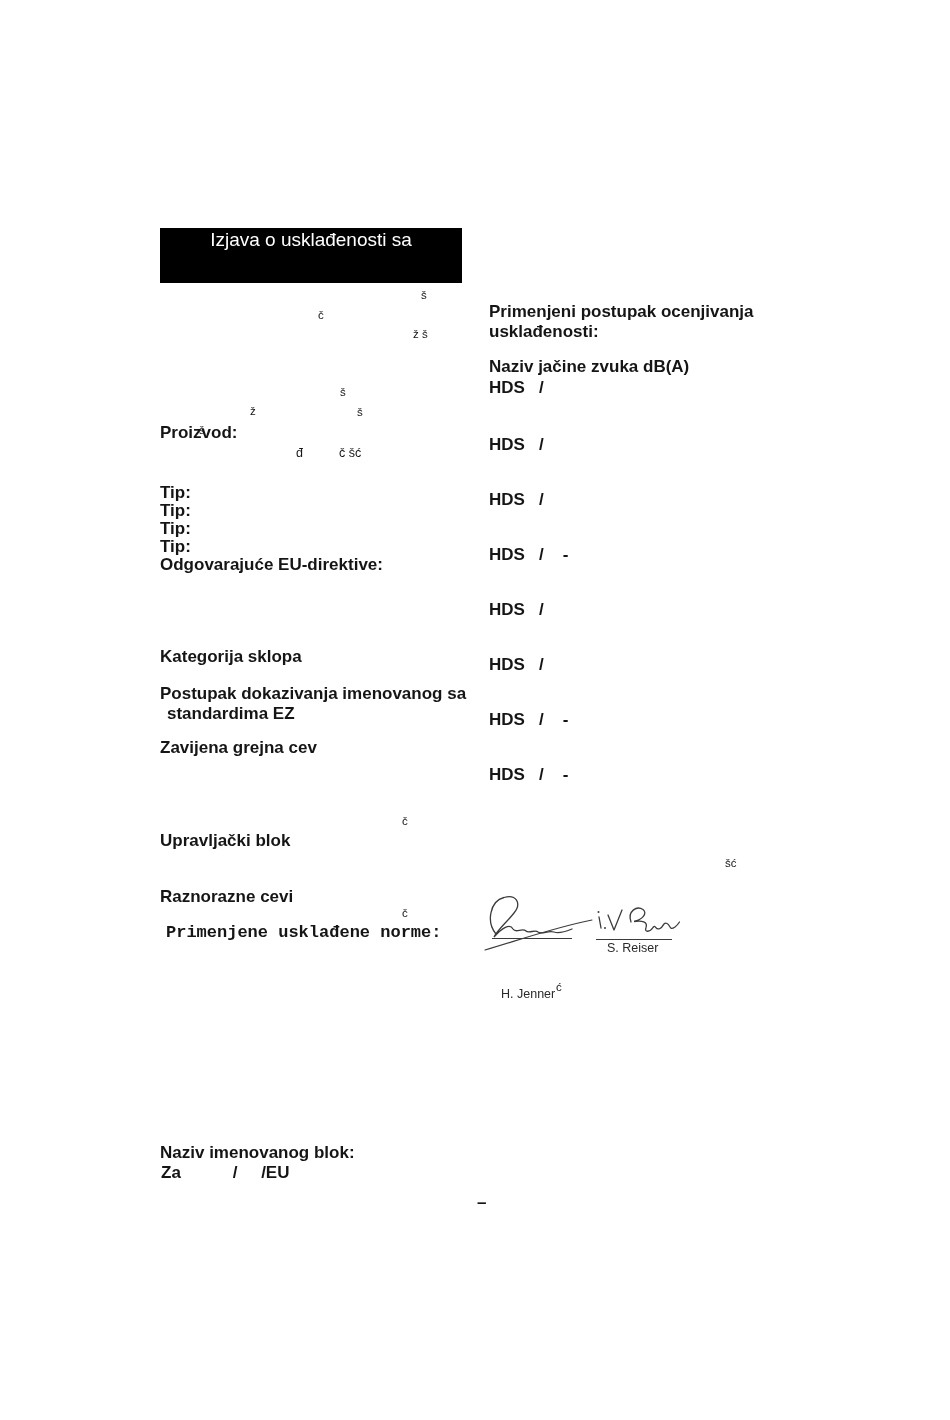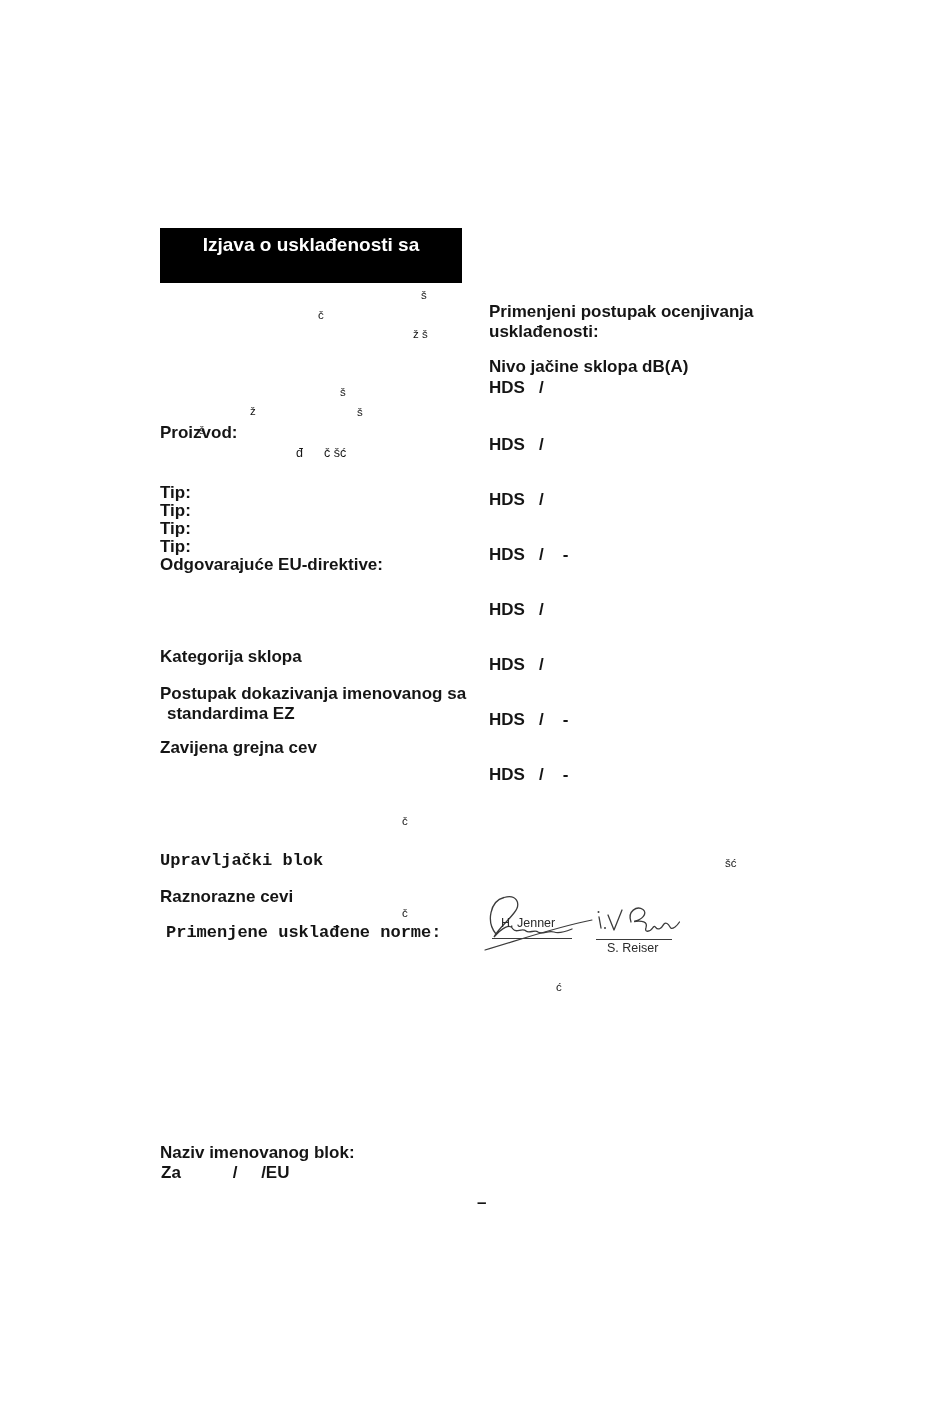--- a/index.html
+++ b/index.html
@@ -9,22 +9,22 @@
     background:#ffffff;
     font-family:"Liberation Sans", sans-serif;
     color:#151515;
     overflow:hidden;
   }
   .abs{position:absolute;}
   .titlebox{
     background:#000000;color:#ffffff;
     width:302px;height:55px;
     text-align:center;
-    font-weight:bold;font-size:19px;line-height:23px;
-    padding-top:5px;box-sizing:border-box;
+    font-weight:normal;font-size:19px;line-height:23px;
+    box-sizing:border-box;
   }
   .lbl{font-weight:bold;font-size:17px;line-height:17px;white-space:pre;}
   .sm{font-size:11.5px;line-height:14px;white-space:pre;}
   .sig-line{border-top:1.3px solid #3a3a3a;height:0;}
   .sig-name{font-size:12.5px;line-height:15px;color:#2a2a2a;}
   svg{display:block;}
 </style>
 </head>
 <body>
 
@@ -35,63 +35,63 @@
   </div>
 
   <span class="abs sm" style="left:421px;top:288px;">š</span>
   <span class="abs sm" style="left:318px;top:308px;">č</span>
   <span class="abs sm" style="left:413px;top:327px;">ž š</span>
   <span class="abs sm" style="left:340px;top:385px;">š</span>
   <span class="abs sm" style="left:250px;top:404px;">ž</span>
   <span class="abs sm" style="left:357px;top:405px;">š</span>
   <span class="abs sm" style="left:199px;top:423px;">š</span>
   <span class="abs sm" style="left:296px;top:446px;font-size:12.5px;">đ</span>
-  <span class="abs sm" style="left:324px;top:446px;font-size:12.5px;">č šć</span>
+  <span class="abs sm" style="left:339px;top:446px;font-size:12.5px;">č šć</span>
   <span class="abs sm" style="left:402px;top:814px;">č</span>
   <span class="abs sm" style="left:402px;top:906px;">č</span>
   <span class="abs sm" style="left:725px;top:856px;">šć</span>
   <span class="abs sm" style="left:556px;top:980px;">ć</span>
 
   <div class="abs lbl" style="left:160px;top:424px;">Proizvod:</div>
   <div class="abs lbl" style="left:160px;top:484px;">Tip:</div>
   <div class="abs lbl" style="left:160px;top:502px;">Tip:</div>
   <div class="abs lbl" style="left:160px;top:520px;">Tip:</div>
   <div class="abs lbl" style="left:160px;top:538px;">Tip:</div>
   <div class="abs lbl" style="left:160px;top:556px;">Odgovarajuće EU-direktive:</div>
   <div class="abs lbl" style="left:160px;top:648px;">Kategorija sklopa</div>
   <div class="abs lbl" style="left:160px;top:685px;">Postupak dokazivanja imenovanog sa</div>
   <div class="abs lbl" style="left:167px;top:705px;">standardima EZ</div>
   <div class="abs lbl" style="left:160px;top:739px;">Zavijena grejna cev</div>
-  <div class="abs lbl" style="left:160px;top:852px;font-family:Liberation Mono, monospace;">Upravljački blok</div>
+  <div class="abs lbl" style="left:160px;top:832px;">Upravljački blok</div>
   <div class="abs lbl" style="left:160px;top:888px;">Raznorazne cevi</div>
   <div class="abs lbl" style="left:166px;top:924px;font-family:Liberation Mono, monospace;">Primenjene usklađene norme:</div>
   <div class="abs lbl" style="left:160px;top:1144px;">Naziv imenovanog blok:</div>
   <div class="abs lbl" style="left:161px;top:1164px;">Za           /     /EU</div>
 
   <div class="abs lbl" style="left:489px;top:303px;">Primenjeni postupak ocenjivanja</div>
   <div class="abs lbl" style="left:489px;top:323px;">usklađenosti:</div>
-  <div class="abs lbl" style="left:489px;top:358px;">Nivo jačine sklopa dB(A)</div>
+  <div class="abs lbl" style="left:489px;top:358px;">Naziv jačine zvuka dB(A)</div>
 
   <div class="abs lbl" style="left:489px;top:379px;">HDS   /</div>
   <div class="abs lbl" style="left:489px;top:436px;">HDS   /</div>
   <div class="abs lbl" style="left:489px;top:491px;">HDS   /</div>
   <div class="abs lbl" style="left:489px;top:546px;">HDS   /    -</div>
   <div class="abs lbl" style="left:489px;top:601px;">HDS   /</div>
   <div class="abs lbl" style="left:489px;top:656px;">HDS   /</div>
   <div class="abs lbl" style="left:489px;top:711px;">HDS   /    -</div>
   <div class="abs lbl" style="left:489px;top:766px;">HDS   /    -</div>
 
   <div class="abs" style="left:482px;top:894px;width:114px;height:58px;">
     <svg width="114" height="58" viewBox="0 0 114 58">
       <path d="M14,40 C4,28 8,7 22,3.5 C34,0 40,9 32,19 C25,28 16,35 12,43 C20,34 28,29 31,35 C34,40 40,33 44,37 C47,40 53,35 56,38 C60,41 66,36 72,38 C78,40 85,37 90,35" fill="none" stroke="#3c3c3c" stroke-width="1.3" stroke-linecap="round"></path>
       <path d="M3,56 C34,47 74,33 110,26" fill="none" stroke="#3c3c3c" stroke-width="1.2" stroke-linecap="round"></path>
     </svg>
   </div>
   <div class="abs sig-line" style="left:492px;top:938px;width:80px;"></div>
-  <div class="abs sig-name" style="left:501px;top:916px;">H. Jenner</div>
+  <div class="abs sig-name" style="left:501px;top:987px;">H. Jenner</div>
 
   <div class="abs" style="left:593px;top:905px;width:88px;height:34px;">
     <svg width="88" height="34" viewBox="0 0 88 34">
       <circle cx="5.5" cy="7" r="1" fill="#3c3c3c"></circle>
       <path d="M6,12 L8,23" fill="none" stroke="#3c3c3c" stroke-width="1.3" stroke-linecap="round"></path>
       <circle cx="12" cy="23" r="1" fill="#3c3c3c"></circle>
       <path d="M15,10 L21,25 L29,5" fill="none" stroke="#3c3c3c" stroke-width="1.3" stroke-linecap="round" stroke-linejoin="round"></path>
       <path d="M38,17 C34,6 44,0.5 50,4.5 C55,8.5 49,15 41,16.5 C49,15.5 55,16.5 53,22.5 C51,28 57,27 60,22.5 C63,18.5 62,26 67,23.5 C71,21.5 70,16.5 74,18.5 C78,20.5 76,26 82,22 C84,20.5 85.5,18.5 86.5,17" fill="none" stroke="#3c3c3c" stroke-width="1.3" stroke-linecap="round"></path>
     </svg>
   </div>

